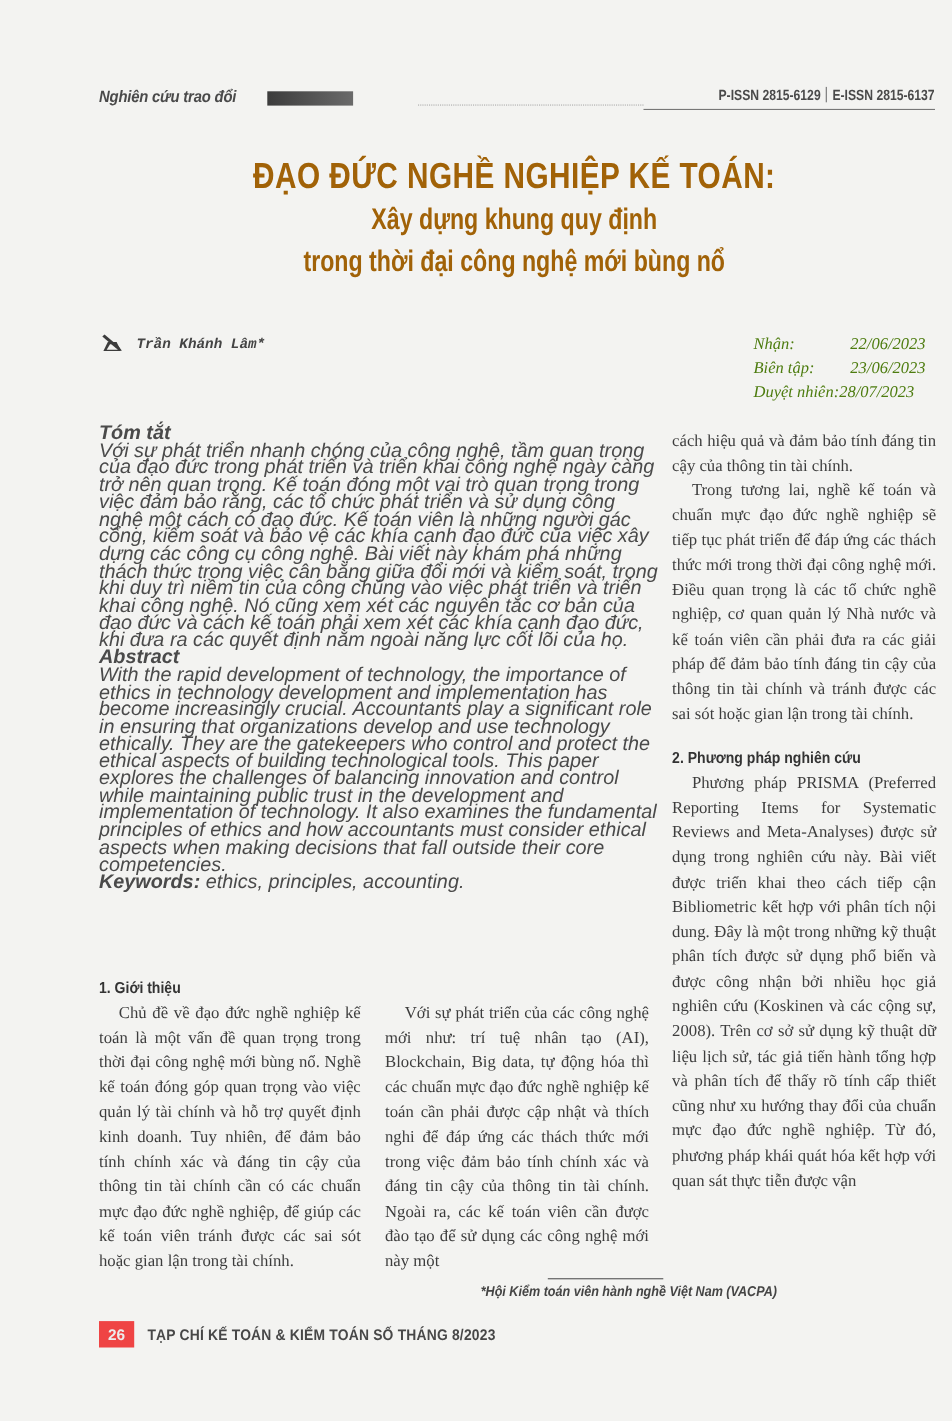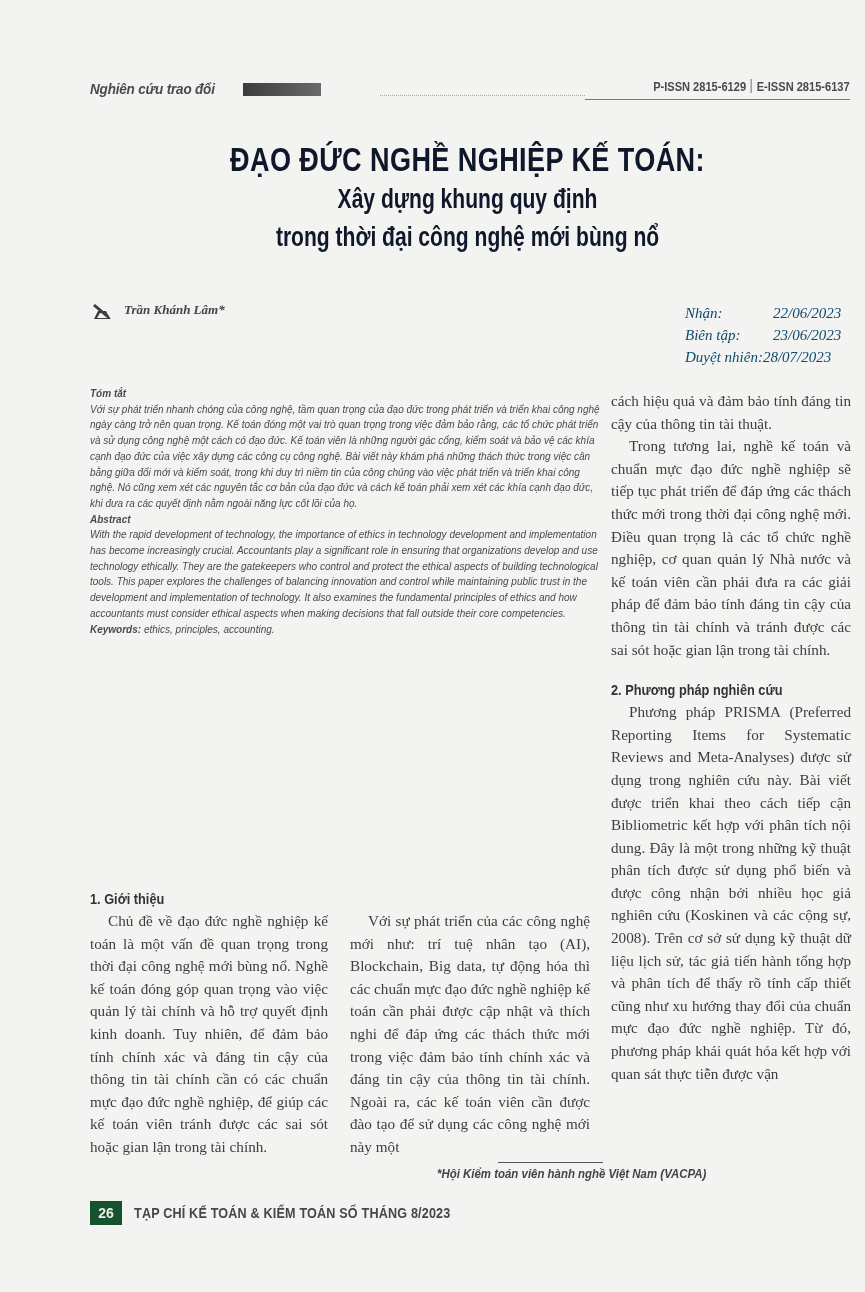--- a/index.html
+++ b/index.html
@@ -23,36 +23,36 @@
   .hdr-issn {
     right: 15px; top: 79px; font-family: "Liberation Sans", sans-serif;
     font-weight: bold; font-size: 13.5px; color: #4a4a4a;
     transform: scaleX(0.82); transform-origin: right center;
   }
   .hdr-issn .sep { display: inline-block; width: 1px; height: 14px; background:#555; margin: 0 6px; vertical-align: -2px; }
   .hdr-rule { left: 585px; top: 99px; width: 265px; border-top: 1px solid #777; }
 
   
   .title-block { left: 100px; width: 735px; top: 140px; text-align: center;
-    font-family: "Liberation Sans", sans-serif; font-weight: bold; color: #0f172a; }
+    font-family: "Liberation Sans", sans-serif; font-weight: bold; color: #a16207; }
   .title-main { font-size: 33px; letter-spacing: 0.5px; transform: scaleX(0.82); line-height: 40px; }
   .title-sub  { font-size: 27px; transform: scaleX(0.78); line-height: 38px; }
 
   
-  .author { left: 92px; top: 302px; font-family: Liberation Serif, serif;
-    font-weight: bold; font-style: italic; font-size: 13px; color: #444; display: flex; align-items: flex-start; gap: 4px; }
+  .author { left: 92px; top: 302px; font-family: Liberation Mono, monospace;
+    font-weight: bold; font-style: italic; font-size: 13px; color: #444; display: flex; align-items: flex-end; gap: 4px; }
   .author svg { display: block; }
-  .dates { left: 685px; top: 302px; font-style: italic; font-size: 15px; color: #0c4a6e; line-height: 22px; }
+  .dates { left: 685px; top: 302px; font-style: italic; font-size: 15px; color: #4d7c0f; line-height: 22px; }
   .dates .row { display: flex; }
   .dates .lbl { width: 88px; }
   .dates .row.last .lbl { width: auto; }
 
   
   .abstract { left: 90px; top: 386px; width: 510px;
-    font-family: "Liberation Sans", sans-serif; font-style: italic; font-size: 10px;
+    font-family: "Liberation Sans", sans-serif; font-style: italic; font-size: 18px;
     color: #4a4a4a; line-height: 15.7px; }
   .abstract .h { font-weight: bold; }
   .abstract p { margin: 0; }
   .abstract .kw-lbl { font-weight: bold; }
 
   
   .col { font-size: 15.2px; line-height: 22.6px; color: #3d3d3d; text-align: justify; }
   .col p { margin: 0; }
   .col .ind { text-indent: 18px; }
   .sec-h { font-family: "Liberation Sans", sans-serif; font-weight: bold; font-size: 14.5px;
@@ -60,21 +60,21 @@
 
   .col-right { left: 611px; top: 390px; width: 240px; }
   .col-1 { left: 90px; top: 888px; width: 238px; }
   .col-2 { left: 350px; top: 888px; width: 240px; }
 
   .fn-rule { left: 498px; top: 1162px; width: 105px; border-top: 1px solid #555; }
   .footnote { left: 437px; top: 1166px; font-family: "Liberation Sans", sans-serif; font-weight: bold; font-style: italic;
     font-size: 13px; color: #444; transform: scaleX(0.88); transform-origin: left center; }
 
   
-  .pg-box { left: 90px; top: 1201px; width: 32px; height: 24px; background: #14532d; color: #ececec;
+  .pg-box { left: 90px; top: 1201px; width: 32px; height: 24px; background: #ef4444; color: #ececec;
     font-family: "Liberation Sans", sans-serif; font-weight: bold; font-size: 14px; text-align: center; line-height: 24px; }
   .journal { left: 134px; top: 1205px; font-family: "Liberation Sans", sans-serif; font-weight: bold; font-size: 14px;
     color: #474747; transform: scaleX(0.9); transform-origin: left center; letter-spacing: 0.2px; }
 </style>
 </head>
 <body>
 
 <div class="abs hdr-section">Nghiên cứu trao đổi</div>
 <div class="abs hdr-bar"></div>
 <div class="abs hdr-dots"></div>
@@ -118,21 +118,21 @@
 
 <div class="abs abstract">
   <p class="h">Tóm tắt</p>
   <p>Với sự phát triển nhanh chóng của công nghệ, tầm quan trọng của đạo đức trong phát triển và triển khai công nghệ ngày càng trở nên quan trọng. Kế toán đóng một vai trò quan trọng trong việc đảm bảo rằng, các tổ chức phát triển và sử dụng công nghệ một cách có đạo đức. Kế toán viên là những người gác cổng, kiểm soát và bảo vệ các khía cạnh đạo đức của việc xây dựng các công cụ công nghệ. Bài viết này khám phá những thách thức trong việc cân bằng giữa đổi mới và kiểm soát, trong khi duy trì niềm tin của công chúng vào việc phát triển và triển khai công nghệ. Nó cũng xem xét các nguyên tắc cơ bản của đạo đức và cách kế toán phải xem xét các khía cạnh đạo đức, khi đưa ra các quyết định nằm ngoài năng lực cốt lõi của họ.</p>
   <p class="h">Abstract</p>
   <p>With the rapid development of technology, the importance of ethics in technology development and implementation has become increasingly crucial. Accountants play a significant role in ensuring that organizations develop and use technology ethically. They are the gatekeepers who control and protect the ethical aspects of building technological tools. This paper explores the challenges of balancing innovation and control while maintaining public trust in the development and implementation of technology. It also examines the fundamental principles of ethics and how accountants must consider ethical aspects when making decisions that fall outside their core competencies.</p>
   <p><span class="kw-lbl">Keywords:</span> <span>ethics, principles, accounting.</span></p>
 </div>
 
 <div class="abs col col-right">
-  <p>cách hiệu quả và đảm bảo tính đáng tin cậy của thông tin tài thuật.</p>
+  <p>cách hiệu quả và đảm bảo tính đáng tin cậy của thông tin tài chính.</p>
   <p class="ind">Trong tương lai, nghề kế toán và chuẩn mực đạo đức nghề nghiệp sẽ tiếp tục phát triển để đáp ứng các thách thức mới trong thời đại công nghệ mới. Điều quan trọng là các tổ chức nghề nghiệp, cơ quan quản lý Nhà nước và kế toán viên cần phải đưa ra các giải pháp để đảm bảo tính đáng tin cậy của thông tin tài chính và tránh được các sai sót hoặc gian lận trong tài chính.</p>
   <div style="height:18px"></div>
   <div class="sec-h">2. Phương pháp nghiên cứu</div>
   <p class="ind">Phương pháp PRISMA (Preferred Reporting Items for Systematic Reviews and Meta-Analyses) được sử dụng trong nghiên cứu này. Bài viết được triển khai theo cách tiếp cận Bibliometric kết hợp với phân tích nội dung. Đây là một trong những kỹ thuật phân tích được sử dụng phổ biến và được công nhận bởi nhiều học giả nghiên cứu (Koskinen và các cộng sự, 2008). Trên cơ sở sử dụng kỹ thuật dữ liệu lịch sử, tác giả tiến hành tổng hợp và phân tích để thấy rõ tính cấp thiết cũng như xu hướng thay đổi của chuẩn mực đạo đức nghề nghiệp. Từ đó, phương pháp khái quát hóa kết hợp với quan sát thực tiễn được vận</p>
 </div>
 
 <div class="abs col col-1">
   <div class="sec-h">1. Giới thiệu</div>
   <p class="ind">Chủ đề về đạo đức nghề nghiệp kế toán là một vấn đề quan trọng trong thời đại công nghệ mới bùng nổ. Nghề kế toán đóng góp quan trọng vào việc quản lý tài chính và hỗ trợ quyết định kinh doanh. Tuy nhiên, để đảm bảo tính chính xác và đáng tin cậy của thông tin tài chính cần có các chuẩn mực đạo đức nghề nghiệp, để giúp các kế toán viên tránh được các sai sót hoặc gian lận trong tài chính.</p>
 </div>

